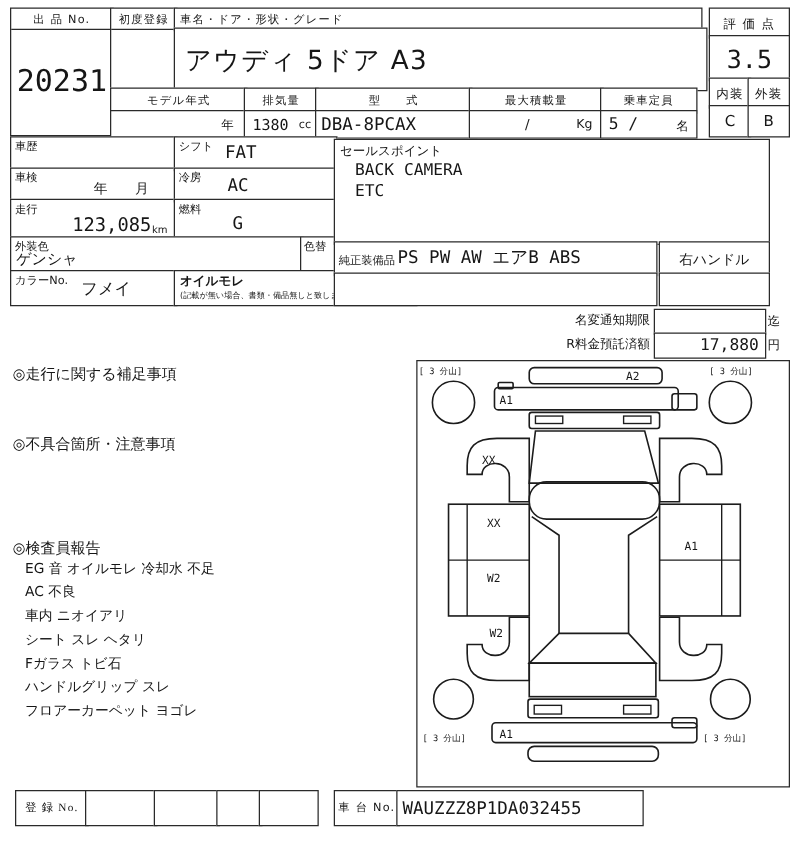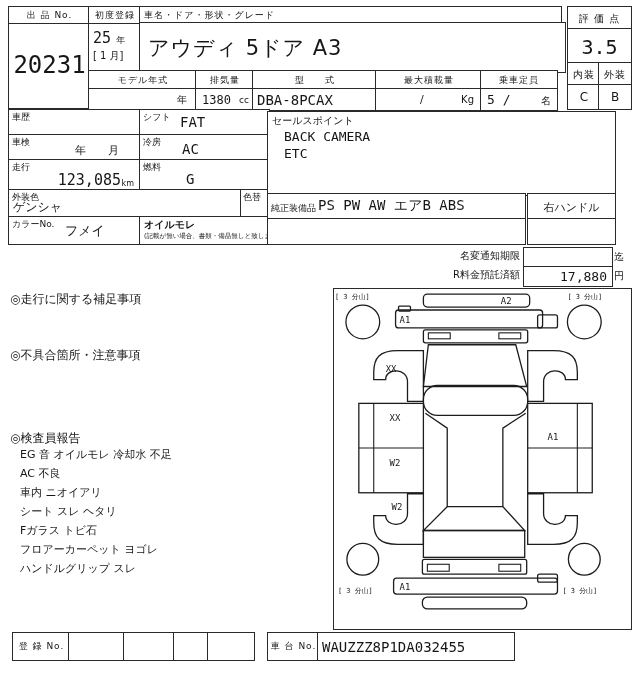--- a/index.html
+++ b/index.html
@@ -26,25 +26,20 @@
 
 <div>
 
   <div class="cell" style="left:8px;top:6px;width:81px;height:101px;">
     <div class="ctr hdr9" style="height:16px;border-bottom:1px solid #2a2a2a;">出 品 No.</div>
     <div class="ctr mono" style="height:82px;font-size:24px;">20231</div>
   </div>
 
   <div class="cell" style="left:88px;top:6px;width:52px;height:64px;">
     <div class="ctr hdr9" style="height:16px;border-bottom:1px solid #2a2a2a;">初度登録</div>
-    <div style="padding:4px 0 0 4px;">
-      <span class="mono" style="font-size:15px;">25</span>
-      <span style="font-size:9px;">年</span>
-      <div style="font-size:10px;margin-top:2px;">[ 1 月]</div>
-    </div>
   </div>
 
   <div class="cell hdr9" style="left:139px;top:6px;width:417px;height:17px;display:flex;align-items:center;padding-left:4px;">車名・ドア・形状・グレード</div>
   <div class="cell" style="left:139px;top:22px;width:417px;height:49px;display:flex;align-items:center;padding-left:8px;font-size:21px;letter-spacing:1px;">アウディ 5ドア  A3</div>
 
   <div class="cell ctr hdr10" style="left:567px;top:6px;width:63px;height:23px;">評 価 点</div>
   <div class="cell ctr mono" style="left:567px;top:28px;width:63px;height:35px;font-size:20px;">3.5</div>
   <div class="cell ctr hdr10" style="left:567px;top:62px;width:32px;height:23px;">内装</div>
   <div class="cell ctr hdr10" style="left:598px;top:62px;width:32px;height:23px;">外装</div>
   <div class="cell ctr" style="left:567px;top:84px;width:32px;height:24px;font-size:12px;">C</div>
@@ -139,22 +134,22 @@
 
   <div class="rtxt" style="left:10px;top:291px;font-size:12px;">◎走行に関する補足事項</div>
   <div class="rtxt" style="left:10px;top:347px;font-size:12px;">◎不具合箇所・注意事項</div>
   <div class="rtxt" style="left:10px;top:430px;font-size:12px;">◎検査員報告</div>
   <div class="nob" style="left:20px;top:447px;font-size:11px;">
     <div style="height:19px;">EG 音 オイルモレ  冷却水 不足</div>
     <div style="height:19px;">AC 不良</div>
     <div style="height:19px;">車内 ニオイアリ</div>
     <div style="height:19px;">シート スレ ヘタリ</div>
     <div style="height:19px;">Fガラス トビ石</div>
+    <div style="height:19px;">ハンドルグリップ  スレ</div>
     <div style="height:19px;">フロアーカーペット ヨゴレ</div>
-    <div style="height:19px;">ハンドルグリップ  スレ</div>
   </div>
 
   <div class="cell" style="left:333px;top:288px;width:297px;height:340px;">
     <svg width="295" height="338" viewBox="0 0 297 340">
 
       <circle class="shape" cx="29" cy="33" r="17"></circle>
       <circle class="shape" cx="252" cy="33" r="17"></circle>
       <circle class="shape" cx="29" cy="272" r="16"></circle>
       <circle class="shape" cx="252" cy="272" r="16"></circle>
 
@@ -201,21 +196,21 @@
       <path class="thin" d="M195 160 H260"></path>
 
       <text class="dtx" x="52" y="83" font-size="9">XX</text>
       <text class="dtx" x="56" y="133" font-size="9">XX</text>
       <text class="dtx" x="56" y="178" font-size="9">W2</text>
       <text class="dtx" x="58" y="222" font-size="9">W2</text>
       <text class="dtx" x="215" y="152" font-size="9">A1</text>
     </svg>
   </div>
 
-  <div class="cell ctr hdr9" style="left:12px;top:632px;width:57px;height:27px;">登 録 No.</div>
+  <div class="cell ctr hdr9" style="left:12px;top:632px;width:57px;height:27px;font-family:Liberation Serif, serif;">登 録 No.</div>
   <div class="cell" style="left:68px;top:632px;width:56px;height:27px;"></div>
   <div class="cell" style="left:123px;top:632px;width:51px;height:27px;"></div>
   <div class="cell" style="left:173px;top:632px;width:35px;height:27px;"></div>
   <div class="cell" style="left:207px;top:632px;width:46px;height:27px;"></div>
   <div class="cell ctr hdr9" style="left:267px;top:632px;width:51px;height:27px;">車 台 No.</div>
   <div class="cell mono" style="left:317px;top:632px;width:192px;height:27px;display:flex;align-items:center;padding-left:4px;font-size:14px;">WAUZZZ8P1DA032455</div>
 
 </div>
 
 </body></html>

